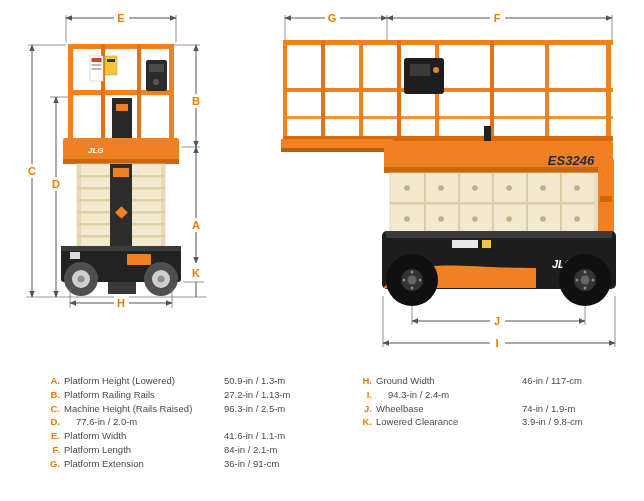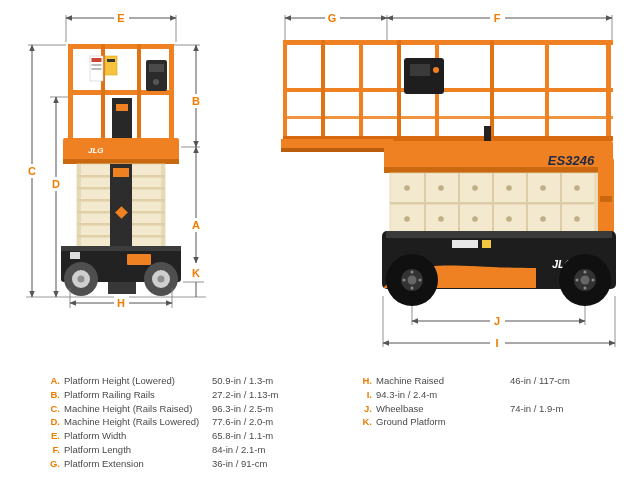--- a/index.html
+++ b/index.html
@@ -11,21 +11,21 @@
   .brand-chassis{font-family:"Liberation Sans",sans-serif;font-size:11px;font-weight:bold;font-style:italic;fill:#ffffff;}
   .model-badge{font-family:"Liberation Sans",sans-serif;font-size:13px;font-weight:bold;font-style:italic;fill:#1d2945;text-anchor:middle;}
   .spec-table{position:absolute;top:374px;left:0;width:644px;}
   .spec-col{position:absolute;top:0;}
   .spec-col-left{left:44px;width:300px;}
   .spec-col-right{left:356px;width:280px;}
   .spec-row{display:grid;grid-template-columns:20px 148px auto;font-size:9.5px;line-height:13.8px;color:#4a4a4a;}
   .spec-col-right .spec-row{grid-template-columns:20px 134px auto;}
   .spec-letter{color:#f07c00;font-weight:bold;text-align:right;padding-right:4px;}
   .spec-name{color:#4a4a4a;}
-  .spec-value{color:#4a4a4a;}
+  .spec-value{color:#4a4a4a;margin-left:12px;}
 </style>
 </head>
 <body>
 
 <div class="page">
 
   <svg class="diagram-svg" width="644" height="360" viewBox="0 0 644 360">
     <defs>
       <marker id="ah" viewBox="0 0 8 8" refX="7" refY="4" markerWidth="7" markerHeight="7" orient="auto-start-reverse">
         <path d="M0,0.8 L7.5,4 L0,7.2 Z" fill="#555"></path>
@@ -300,55 +300,55 @@
         <span class="spec-name">Platform Railing Rails</span>
         <span class="spec-value">27.2-in / 1.13-m</span>
       </div>
       <div class="spec-row">
         <span class="spec-letter">C.</span>
         <span class="spec-name">Machine Height (Rails Raised)</span>
         <span class="spec-value">96.3-in / 2.5-m</span>
       </div>
       <div class="spec-row">
         <span class="spec-letter">D.</span>
-        <span class="spec-name">Machine Height (Rails Lowered)</span>
         <span class="spec-value">77.6-in / 2.0-m</span>
       </div>
       <div class="spec-row">
         <span class="spec-letter">E.</span>
         <span class="spec-name">Platform Width</span>
-        <span class="spec-value">65.8-in / 1.1-m</span>
+        <span class="spec-value">41.6-in / 1.1-m</span>
       </div>
       <div class="spec-row">
         <span class="spec-letter">F.</span>
         <span class="spec-name">Platform Length</span>
         <span class="spec-value">84-in / 2.1-m</span>
       </div>
       <div class="spec-row">
         <span class="spec-letter">G.</span>
         <span class="spec-name">Platform Extension</span>
         <span class="spec-value">36-in / 91-cm</span>
       </div>
     </div>
 
     <div class="spec-col spec-col-right">
       <div class="spec-row">
         <span class="spec-letter">H.</span>
-        <span class="spec-name">Machine Raised</span>
+        <span class="spec-name">Ground Width</span>
         <span class="spec-value">46-in / 117-cm</span>
       </div>
       <div class="spec-row">
         <span class="spec-letter">I.</span>
         <span class="spec-value">94.3-in / 2.4-m</span>
       </div>
       <div class="spec-row">
         <span class="spec-letter">J.</span>
         <span class="spec-name">Wheelbase</span>
         <span class="spec-value">74-in / 1.9-m</span>
       </div>
       <div class="spec-row">
         <span class="spec-letter">K.</span>
-        <span class="spec-name">Ground Platform</span>
+        <span class="spec-name">Lowered Clearance</span>
+        <span class="spec-value">3.9-in / 9.8-cm</span>
       </div>
     </div>
 
   </div>
 </div>
 
 </body></html>

